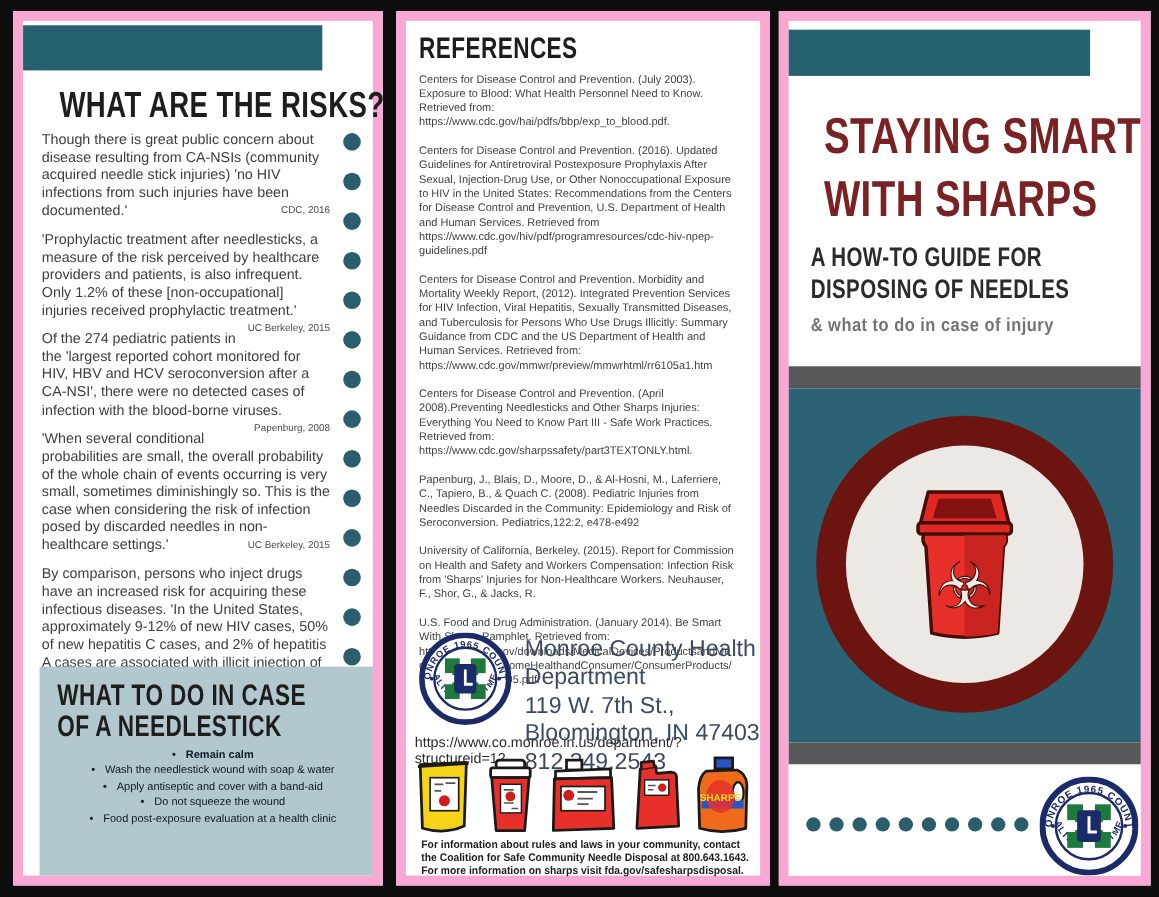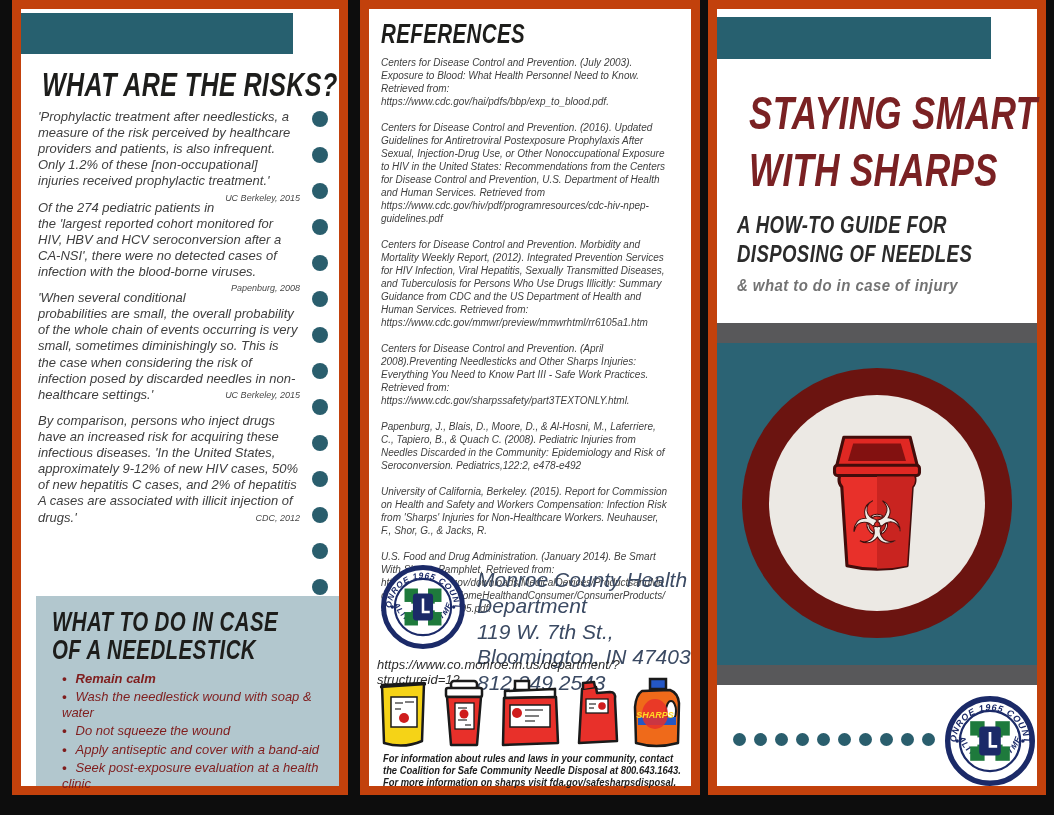--- a/index.html
+++ b/index.html
@@ -1,36 +1,36 @@
 <!DOCTYPE html>
 <html><head>
 <meta charset="utf-8">
 <style>
   html,body{margin:0;padding:0;}
   body{width:1054px;height:815px;background:#0d0d0d;font-family:"Liberation Sans",sans-serif;-webkit-font-smoothing:antialiased;}
   .page{position:relative;width:1054px;height:815px;background:#0d0d0d;overflow:hidden;}
-  .panel{position:absolute;top:0;height:795px;background:#ffffff;border:9px solid #c2410c;box-sizing:border-box;font-style:italic;}
+  .panel{position:absolute;top:10px;height:795px;background:#ffffff;border:9px solid #f9a8d4;box-sizing:border-box;}
   .p1{left:12px;width:336px;}
   .p2{left:360px;width:340px;}
   .p3{left:708px;width:338px;}
 
   .cond{display:inline-block;transform:scaleX(.76);transform-origin:0 50%;white-space:nowrap;letter-spacing:.5px;}
 
   
   .teal-bar{background:#27606f;height:41px;width:272px;margin-top:4px;}
-  .p1 h1{margin:14px 0 8px 21px;font-size:33px;font-weight:700;color:#1d1d1b;line-height:1;}
+  .p1 h1{margin:14px 0 8px 33px;font-size:33px;font-weight:700;color:#1d1d1b;line-height:1;}
   .p1-body{width:262px;margin-left:17px;color:#3e3e3e;font-size:13px;line-height:1.24;}
   .p1-body p{margin:0 0 10px 0;}
   .cite{float:right;font-size:9px;color:#4a4a4a;padding-top:3px;}
   .dotcol{position:absolute;top:102px;right:11px;display:flex;flex-direction:column;gap:20px;}
   .dotcol .dot{width:16px;height:16px;border-radius:50%;background:#2a5e6d;}
   .blue-sec{position:absolute;left:0;right:0;bottom:0;height:190px;background:#b2c7ce;box-sizing:border-box;padding:10px 14px 0 16px;margin-left:15px;}
   .blue-sec h2{margin:2px 0 6px 0;font-size:27px;font-weight:700;color:#1d1d1b;line-height:1.05;}
   .blue-sec ul{margin:4px 0 0 0;padding:0 0 0 10px;list-style:none;}
-  .blue-sec li{font-size:13px;color:#7f1d1d;line-height:1.25;margin-bottom:2px;}
+  .blue-sec li{font-size:10px;color:#0f172a;line-height:1.25;margin-bottom:2px;text-align:center;}
   .blue-sec li::before{content:"•";margin-right:9px;font-weight:700;}
   .blue-sec li.b{font-weight:700;}
 
   
   .p2 h1{margin:12px 0 8px 12px;font-size:27px;font-weight:700;color:#1d1d1b;line-height:1;}
   .refs{margin-left:12px;width:288px;}
   .ref{font-size:10px;line-height:1.3;color:#3f3f3f;margin-bottom:13px;word-break:break-word;}
   .org-row{position:absolute;left:12px;top:556px;display:flex;gap:12px;align-items:flex-start;}
   .org-text{color:#3b4a63;font-size:21px;line-height:1.23;padding-top:2px;}
   .url-line{position:absolute;left:8px;top:648px;font-size:13px;color:#2b2b2b;}
@@ -57,20 +57,21 @@
 </style>
 </head>
 <body>
 
 <div class="page">
 
   <div class="panel p1">
     <div class="teal-bar"></div>
     <h1><span class="cond">WHAT ARE THE RISKS?</span></h1>
     <div class="p1-body">
+      <p><span>Though there is great public concern about disease resulting from CA-NSIs (community acquired needle stick injuries) 'no HIV infections from such injuries have been documented.'</span><span class="cite">CDC, 2016</span></p>
       <p><span>'Prophylactic treatment after needlesticks, a measure of the risk perceived by healthcare providers and patients, is also infrequent. Only 1.2% of these [non-occupational] injuries received prophylactic treatment.'</span><span class="cite">UC Berkeley, 2015</span></p>
       <p><span>Of the 274 pediatric patients in the 'largest reported cohort monitored for HIV, HBV and HCV seroconversion after a CA-NSI', there were no detected cases of infection with the blood-borne viruses.</span><span class="cite">Papenburg, 2008</span></p>
       <p><span>'When several conditional probabilities are small, the overall probability of the whole chain of events occurring is very small, sometimes diminishingly so. This is the case when considering the risk of infection posed by discarded needles in non-healthcare settings.'</span><span class="cite">UC Berkeley, 2015</span></p>
       <p><span>By comparison, persons who inject drugs have an increased risk for acquiring these infectious diseases. 'In the United States, approximately 9-12% of new HIV cases, 50% of new hepatitis C cases, and 2% of hepatitis A cases are associated with illicit injection of drugs.'</span><span class="cite">CDC, 2012</span></p>
     </div>
     <div class="dotcol">
       <div class="dot"></div>
         <div class="dot"></div>
         <div class="dot"></div>
         <div class="dot"></div>
@@ -86,23 +87,23 @@
         <div class="dot"></div>
     </div>
     <div class="blue-sec">
       <h2>
         <span class="cond">WHAT TO DO IN CASE</span><br>
         <span class="cond">OF A NEEDLESTICK</span>
       </h2>
       <ul>
         <li class="b">Remain calm</li>
         <li>Wash the needlestick wound with soap &amp; water</li>
+        <li>Apply antiseptic and cover with a band-aid</li>
         <li>Do not squeeze the wound</li>
-        <li>Apply antiseptic and cover with a band-aid</li>
-        <li>Seek post-exposure evaluation at a health clinic</li>
+        <li>Food post-exposure evaluation at a health clinic</li>
       </ul>
 
     </div>
   </div>
 
   <div class="panel p2">
     <h1><span class="cond">REFERENCES</span></h1>
     <div class="refs">
       <div class="ref">Centers for Disease Control and Prevention. (July 2003). Exposure to Blood: What Health Personnel Need to Know. Retrieved from: https://www.cdc.gov/hai/pdfs/bbp/exp_to_blood.pdf.</div>
       <div class="ref">Centers for Disease Control and Prevention. (2016). Updated Guidelines for Antiretroviral Postexposure Prophylaxis After Sexual, Injection-Drug Use, or Other Nonoccupational Exposure to HIV in the United States: Recommendations from the Centers for Disease Control and Prevention, U.S. Department of Health and Human Services. Retrieved from https://www.cdc.gov/hiv/pdf/programresources/cdc-hiv-npep-guidelines.pdf</div>

